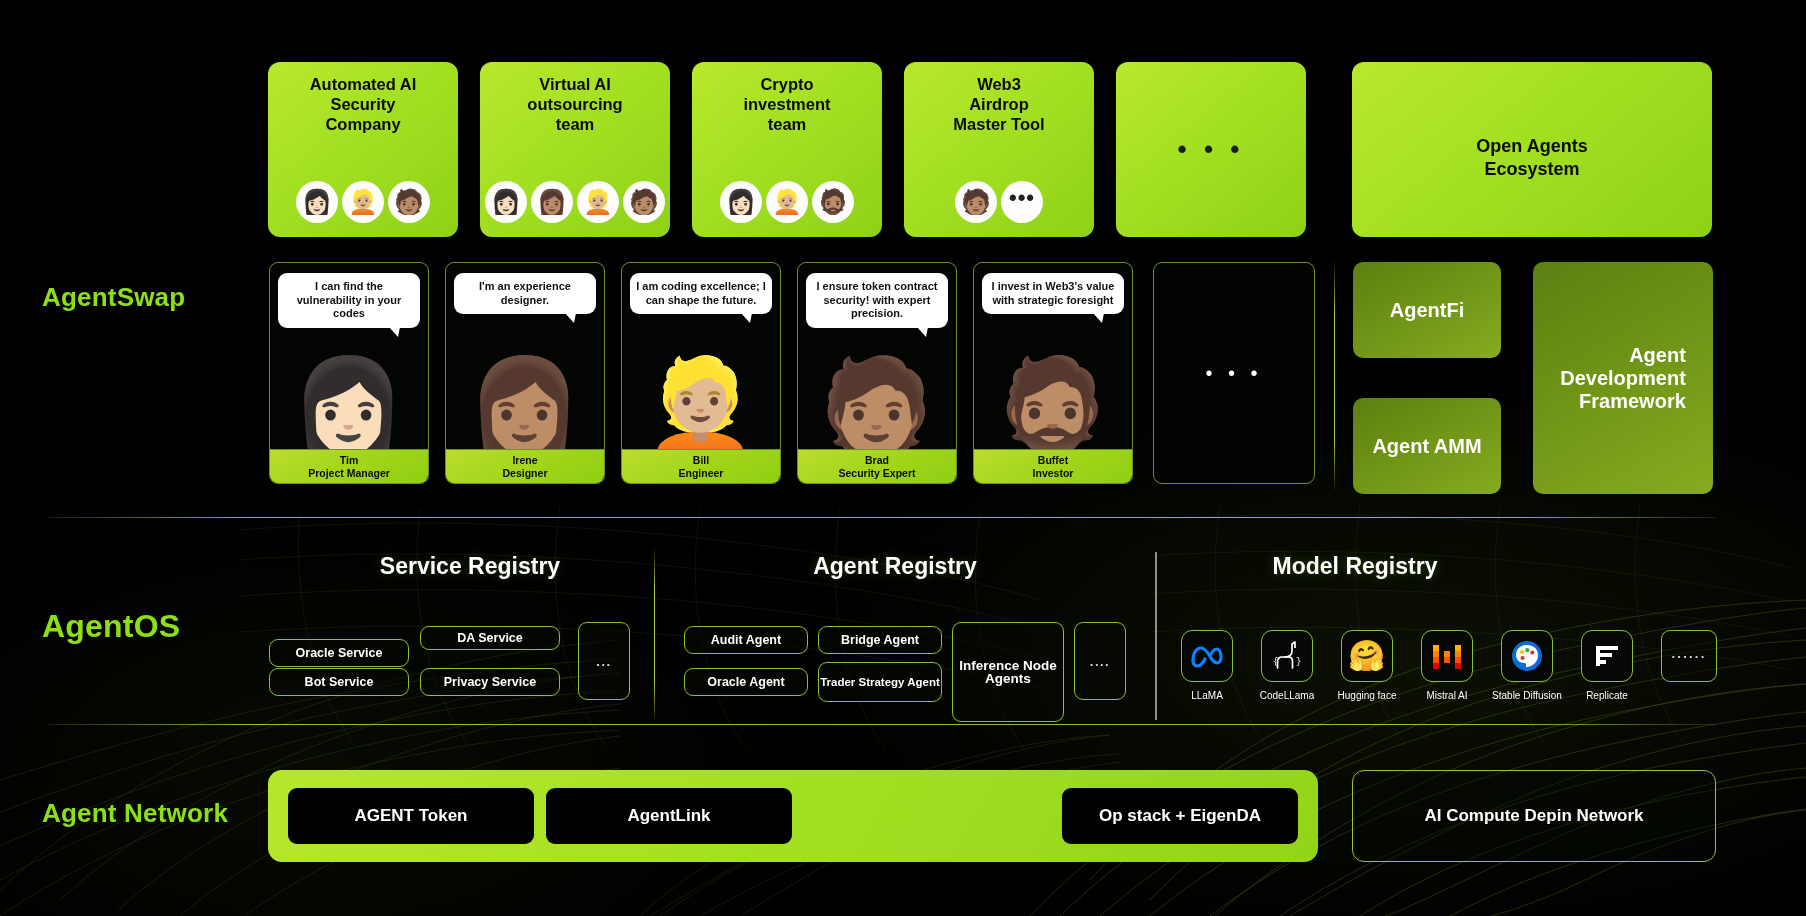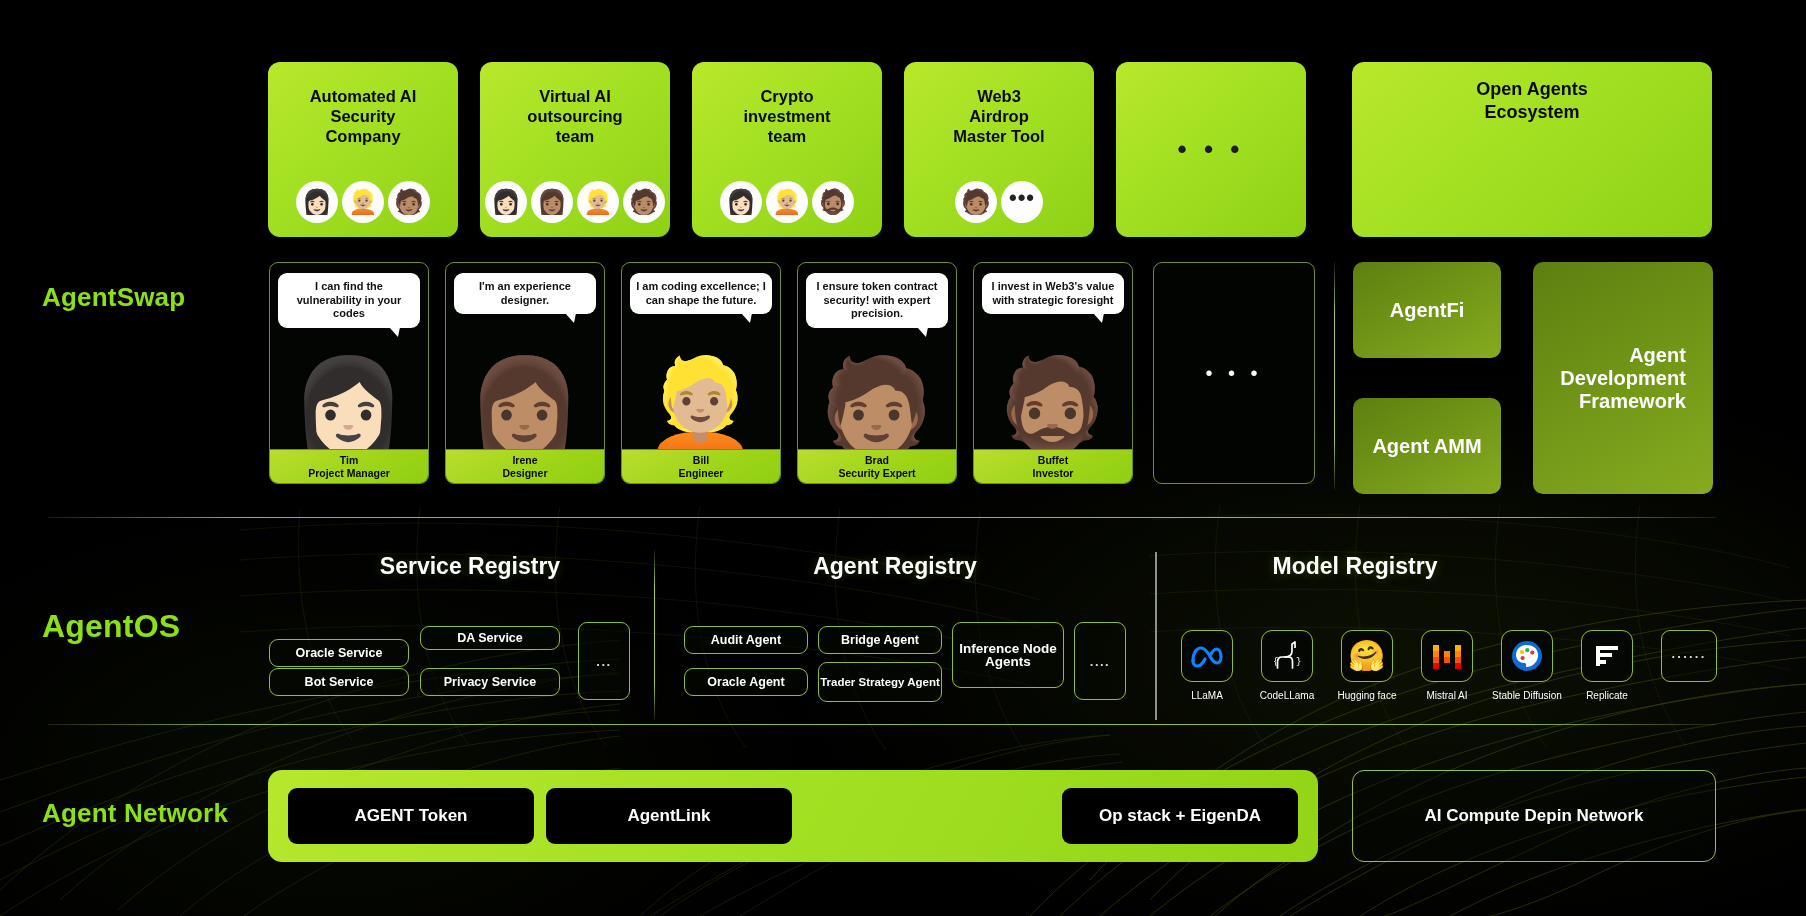--- a/index.html
+++ b/index.html
@@ -30,21 +30,21 @@
   }
 
   
   .prod-card {
     position: absolute;
     border-radius: 12px;
     background: linear-gradient(140deg, #b9e82b 0%, #a3e022 45%, #8fd116 100%);
     display: flex;
     flex-direction: column;
     align-items: center;
-    padding-top: 24px;
+    padding-top: 12px;
   }
   .prod-title {
     color: #0a0a0a;
     font-weight: bold;
     font-size: 16.5px;
     line-height: 20px;
     text-align: center;
     white-space: pre-line;
   }
   .avatar-row {
@@ -334,21 +334,21 @@
     <div class="avatar-row">
       <span class="avatar">🧑🏽</span>
       <span class="avatar dots">•••</span>
     </div>
   </div>
 
   <div class="prod-card" style="left:1116px; top:62px; width:190px; height:175px;">
     <div class="ellipsis-center">• • •</div>
   </div>
 
-  <div class="prod-card" style="left:1352px; top:62px; width:360px; height:175px; justify-content:flex-start; padding-top:16px;">
+  <div class="prod-card" style="left:1352px; top:62px; width:360px; height:175px; justify-content:center; padding-top:16px;">
     <div class="prod-title" style="font-size:18px; line-height:23px;">Open Agents
 Ecosystem</div>
   </div>
 
   <div class="agent-card" style="left:269px; top:262px; width:160px; height:222px;">
     <div class="bubble">I can find the vulnerability in your codes</div>
     <div class="persona">👩🏻</div>
     <div class="name-plate">
       <span>Tim</span>
       <span>Project Manager</span>
@@ -412,21 +412,21 @@
   <div class="pill dots" style="left:578px; top:622px; width:52px; height:78px;">...</div>
 
   <div class="vline" style="left:654px; top:550px; height:170px;"></div>
 
   <div class="reg-title" style="left:700px; top:553px; width:390px;">Agent Registry</div>
 
   <div class="pill" style="left:684px; top:626px; width:124px; height:28px;">Audit Agent</div>
   <div class="pill" style="left:818px; top:626px; width:124px; height:28px;">Bridge Agent</div>
   <div class="pill" style="left:684px; top:668px; width:124px; height:28px;">Oracle Agent</div>
   <div class="pill" style="left:818px; top:662px; width:124px; height:40px; font-size:11.5px;">Trader Strategy Agent</div>
-  <div class="pill" style="left:952px; top:622px; width:112px; height:66px; font-size:13.5px;">Inference Node Agents</div>
+  <div class="pill" style="left:952px; top:622px; width:112px; height:100px; font-size:13.5px;">Inference Node Agents</div>
   <div class="pill dots" style="left:1074px; top:622px; width:52px; height:78px;">....</div>
 
   <div class="vline-grey" style="left:1155px; top:552px; height:168px;"></div>
 
   <div class="reg-title" style="left:1140px; top:553px; width:430px;">Model Registry</div>
 
   <div class="logo-tile" style="left:1181px; top:630px;">
     <svg width="34" height="24" viewBox="0 0 34 24">
       <path d="M3 17 C3 8 7 4 11 4 C16 4 19 11 21 14 C23 17 25 19 27 19 C29 19 31 17 31 13 C31 8 29 5 26.5 5 C24 5 22 8 20 12" fill="none" stroke="#0a84ff" stroke-width="3.2" stroke-linecap="round"></path>
       <path d="M3 17 C3 20 5 22 7.5 22 C10.5 22 13 19 15 15" fill="none" stroke="#0a84ff" stroke-width="3.2" stroke-linecap="round"></path>

